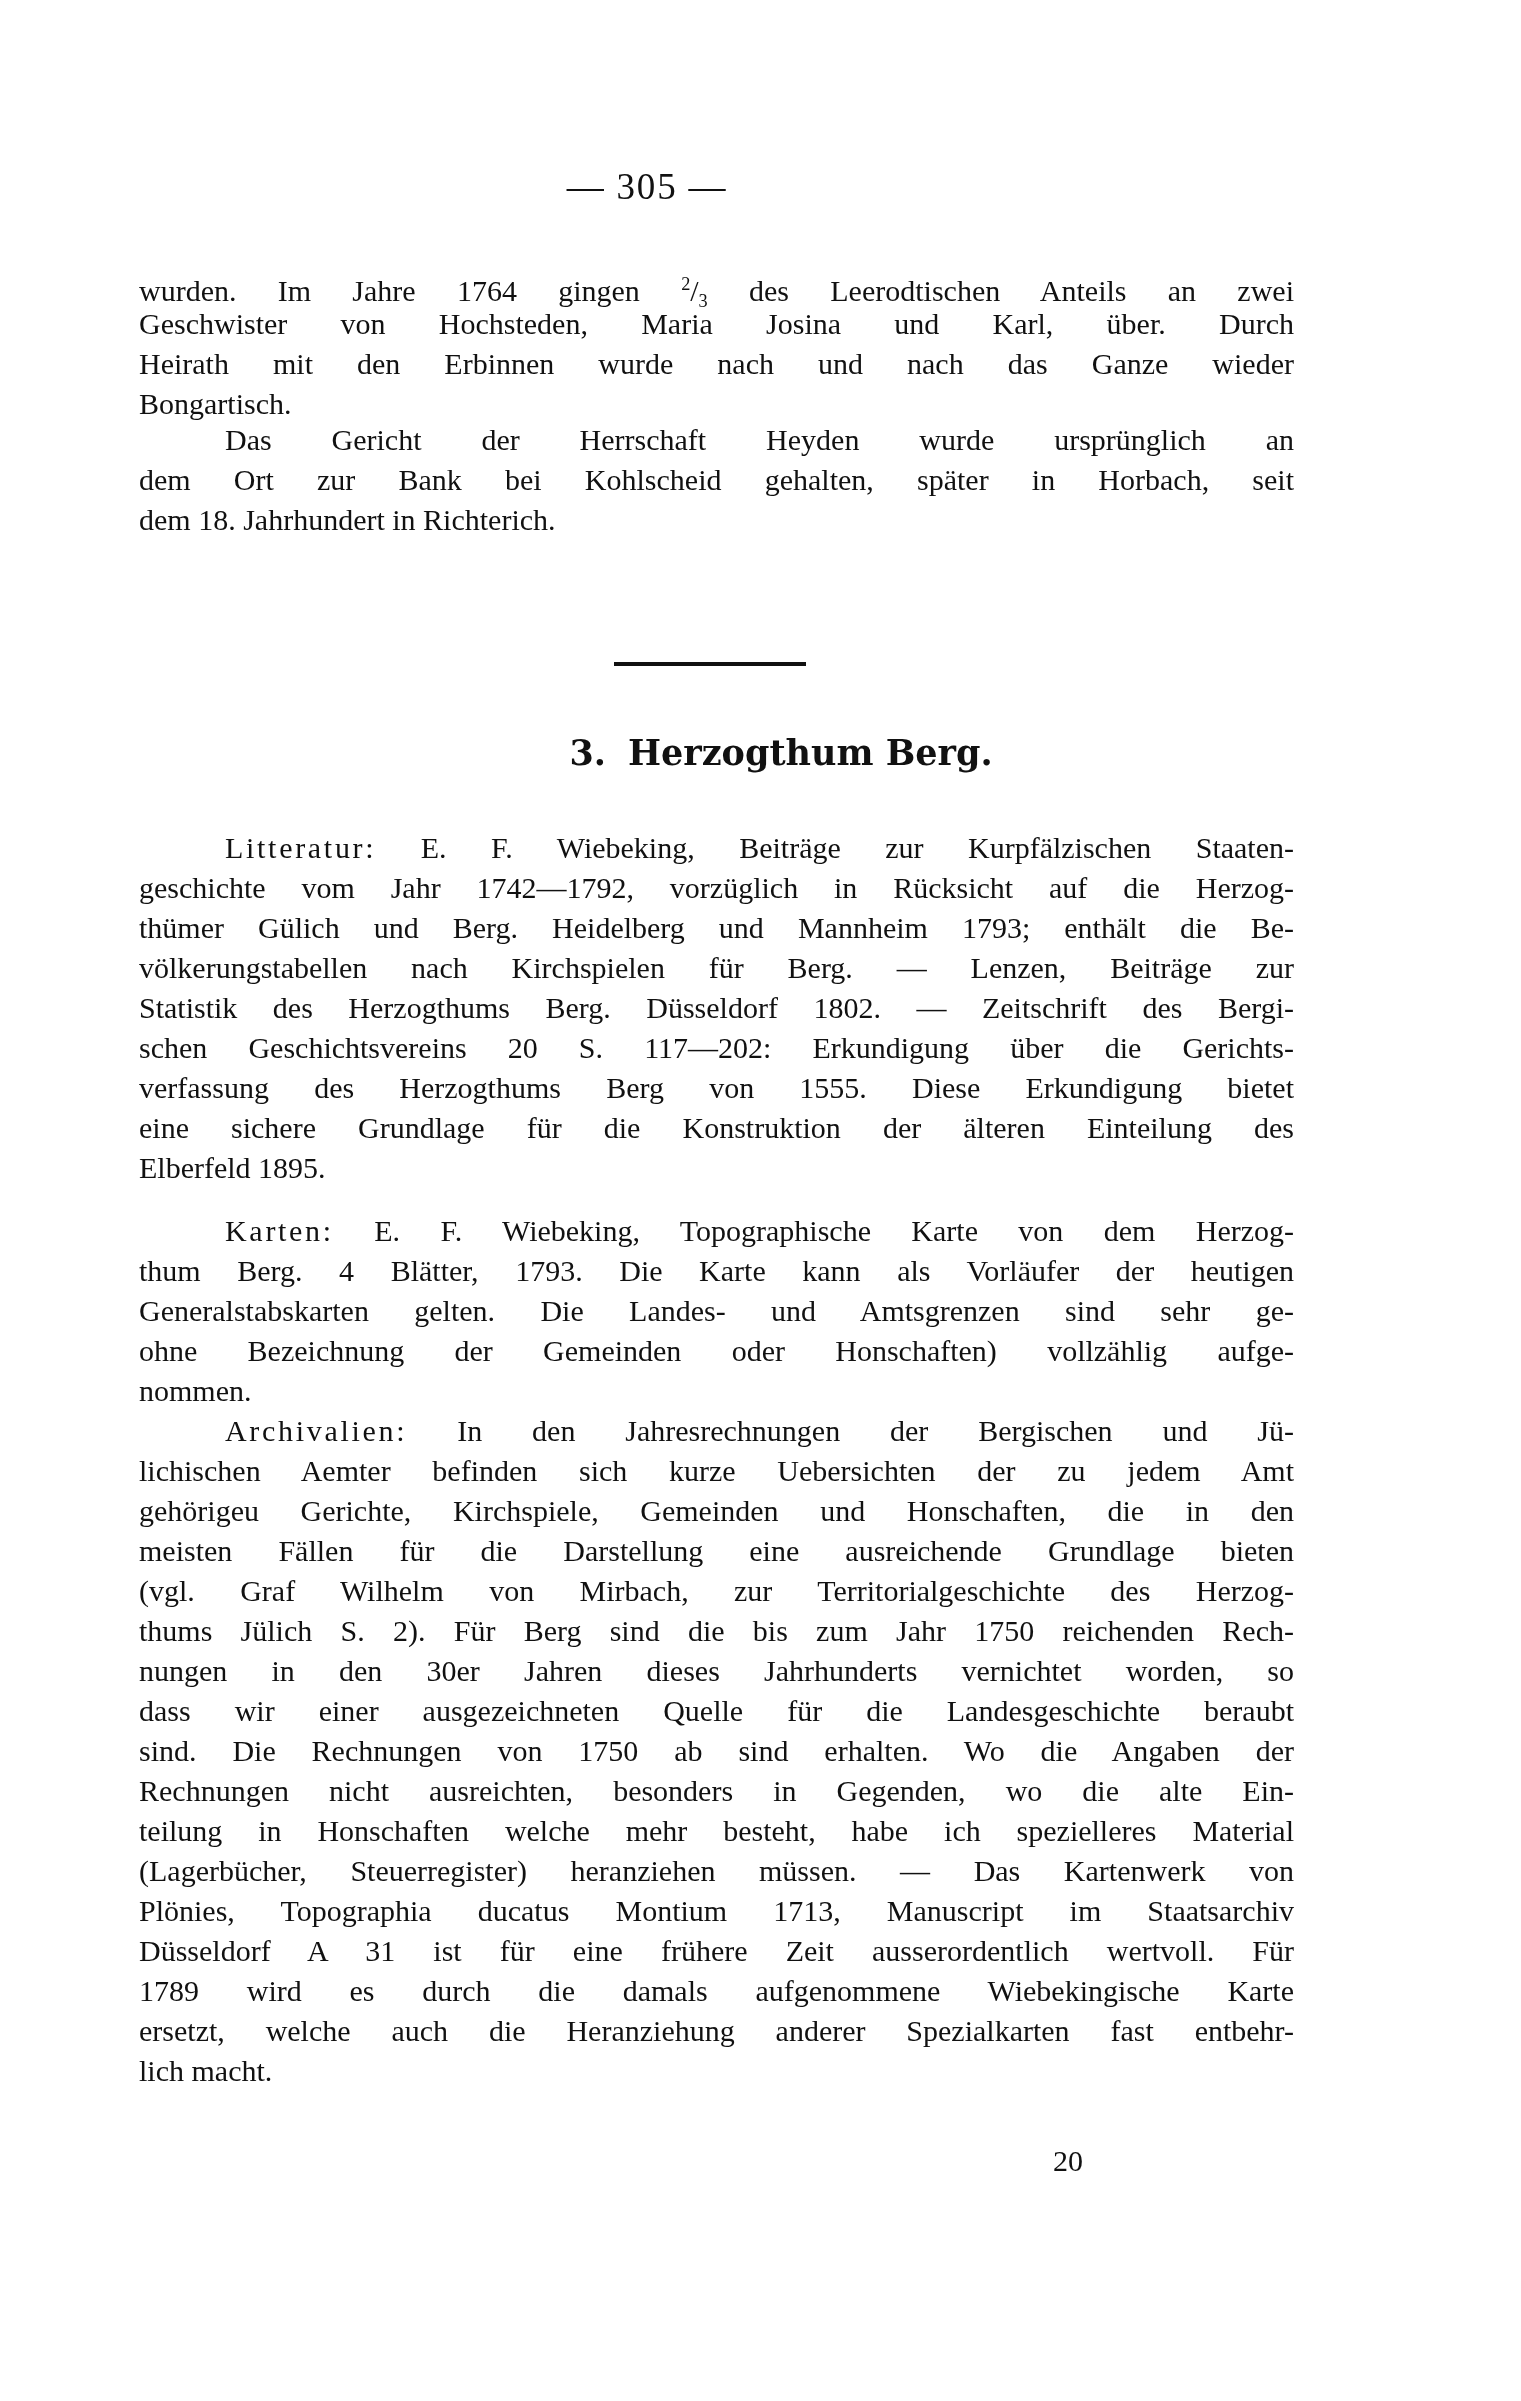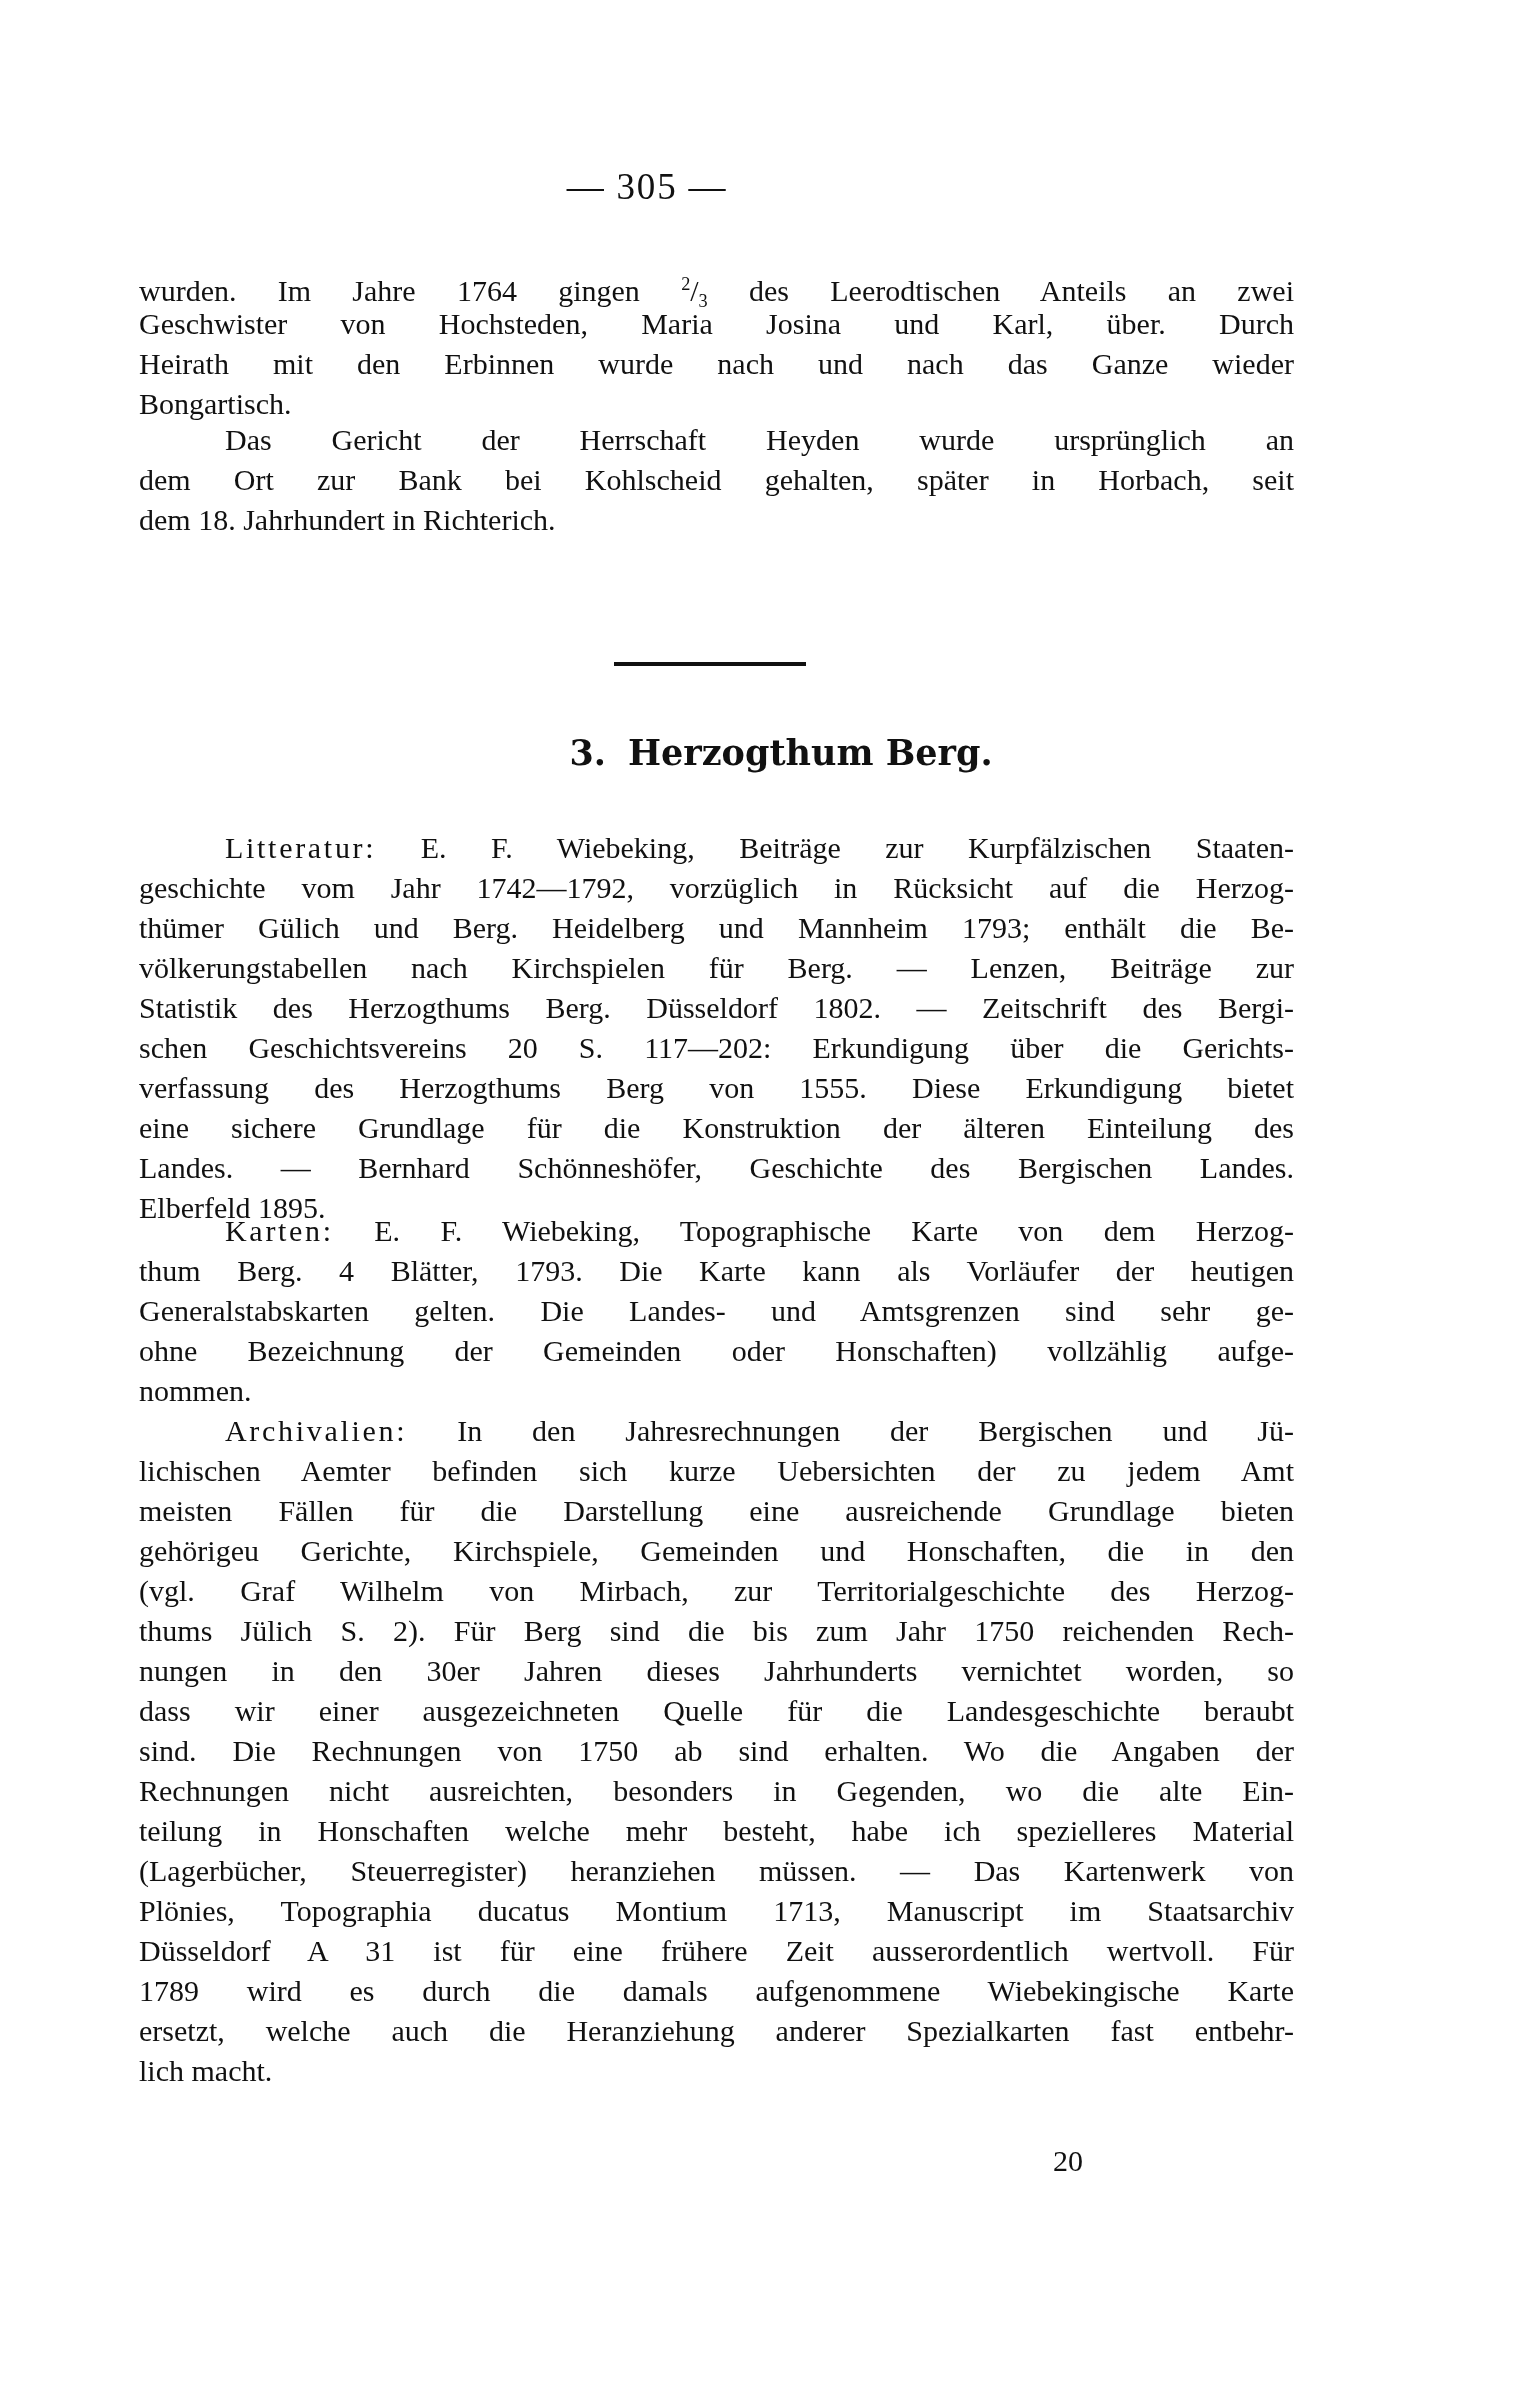--- a/index.html
+++ b/index.html
@@ -113,37 +113,36 @@
 
   <div class="block" style="top:828px;">
     <span class="line indent"><span class="spaced">Litteratur:</span><span> E. F. Wiebeking, Beiträge zur Kurpfälzischen Staaten-</span></span>
     <span class="line">geschichte vom Jahr 1742—1792, vorzüglich in Rücksicht auf die Herzog-</span>
     <span class="line">thümer Gülich und Berg. Heidelberg und Mannheim 1793; enthält die Be-</span>
     <span class="line">völkerungstabellen nach Kirchspielen für Berg. — Lenzen, Beiträge zur</span>
     <span class="line">Statistik des Herzogthums Berg. Düsseldorf 1802. — Zeitschrift des Bergi-</span>
     <span class="line">schen Geschichtsvereins 20 S. 117—202: Erkundigung über die Gerichts-</span>
     <span class="line">verfassung des Herzogthums Berg von 1555. Diese Erkundigung bietet</span>
     <span class="line">eine sichere Grundlage für die Konstruktion der älteren Einteilung des</span>
-    <span class="line">Landes. — Bernhard Schönneshöfer, Geschichte des Bergischen Landes.</span>
     <span class="line last">Elberfeld 1895.</span>
   </div>
 
   <div class="block" style="top:1211px;">
     <span class="line indent"><span class="spaced">Karten:</span><span> E. F. Wiebeking, Topographische Karte von dem Herzog-</span></span>
     <span class="line">thum Berg. 4 Blätter, 1793. Die Karte kann als Vorläufer der heutigen</span>
     <span class="line">Generalstabskarten gelten. Die Landes- und Amtsgrenzen sind sehr ge-</span>
     <span class="line">ohne Bezeichnung der Gemeinden oder Honschaften) vollzählig aufge-</span>
     <span class="line last">nommen.</span>
   </div>
 
   <div class="block" style="top:1411px;">
     <span class="line indent"><span class="spaced">Archivalien:</span><span> In den Jahresrechnungen der Bergischen und Jü-</span></span>
     <span class="line">lichischen Aemter befinden sich kurze Uebersichten der zu jedem Amt</span>
+    <span class="line">gehörigeu Gerichte, Kirchspiele, Gemeinden und Honschaften, die in den</span>
     <span class="line">meisten Fällen für die Darstellung eine ausreichende Grundlage bieten</span>
-    <span class="line">gehörigeu Gerichte, Kirchspiele, Gemeinden und Honschaften, die in den</span>
     <span class="line">(vgl. Graf Wilhelm von Mirbach, zur Territorialgeschichte des Herzog-</span>
     <span class="line">thums Jülich S. 2). Für Berg sind die bis zum Jahr 1750 reichenden Rech-</span>
     <span class="line">nungen in den 30er Jahren dieses Jahrhunderts vernichtet worden, so</span>
     <span class="line">dass wir einer ausgezeichneten Quelle für die Landesgeschichte beraubt</span>
     <span class="line">sind. Die Rechnungen von 1750 ab sind erhalten. Wo die Angaben der</span>
     <span class="line">Rechnungen nicht ausreichten, besonders in Gegenden, wo die alte Ein-</span>
     <span class="line">teilung in Honschaften welche mehr besteht, habe ich spezielleres Material</span>
     <span class="line">(Lagerbücher, Steuerregister) heranziehen müssen. — Das Kartenwerk von</span>
     <span class="line">Plönies, Topographia ducatus Montium 1713, Manuscript im Staatsarchiv</span>
     <span class="line">Düsseldorf A 31 ist für eine frühere Zeit ausserordentlich wertvoll. Für</span>

